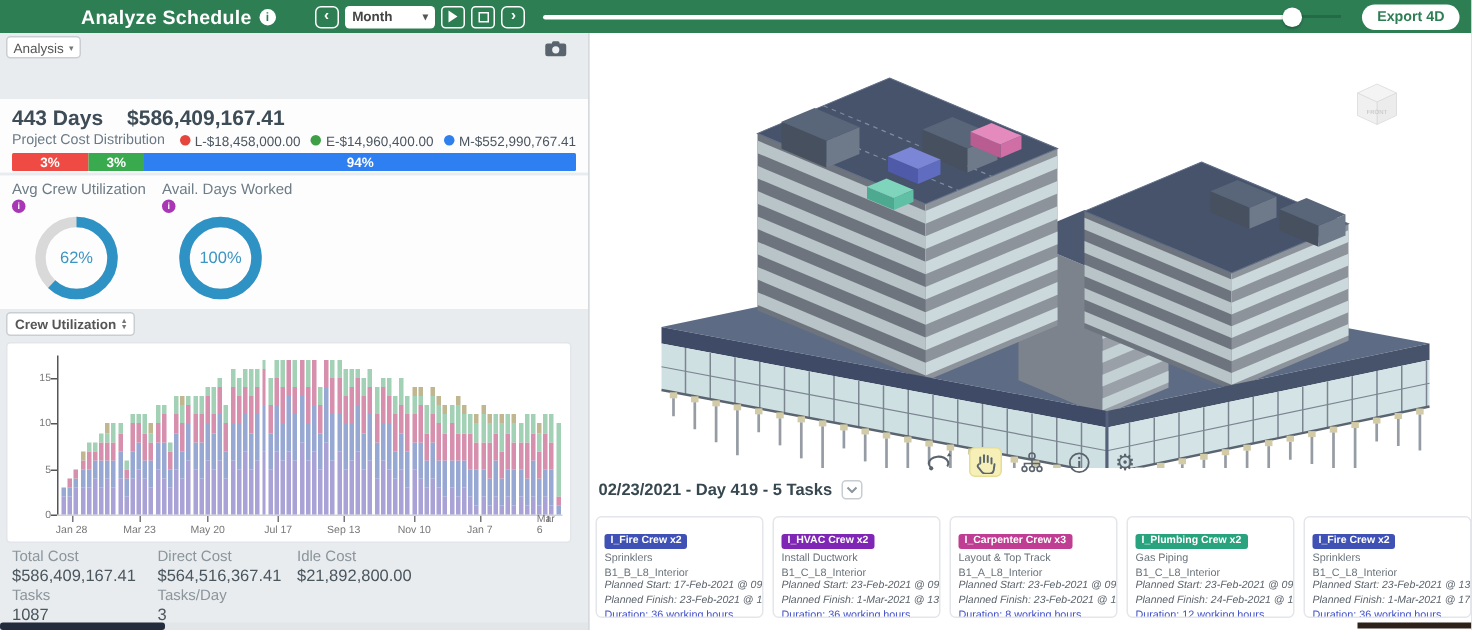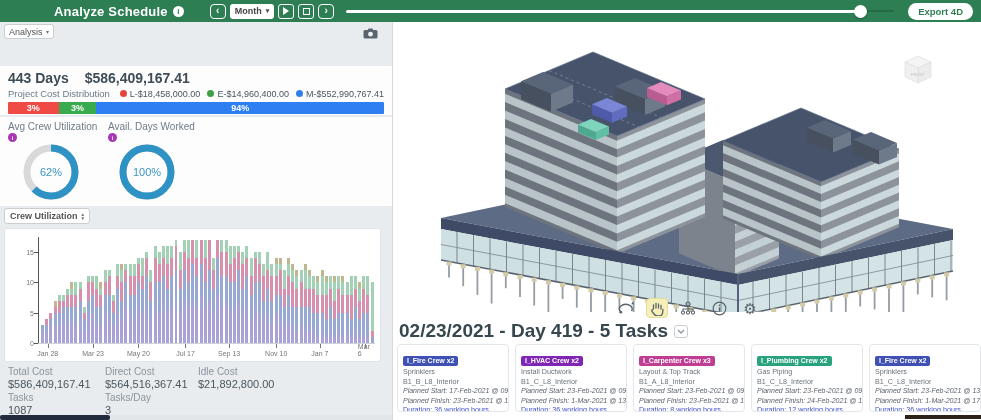--- a/index.html
+++ b/index.html
@@ -11,21 +11,21 @@
          display:flex; align-items:center; }
   .hdr-title { color:#fff; font-weight:bold; font-size:13px; margin-left:54px; letter-spacing:.2px; }
   .hdr-info { width:11px; height:11px; border-radius:50%; background:#fff; color:#2e7e54;
               font-size:8px; font-weight:bold; display:flex; align-items:center; justify-content:center;
               margin-left:5px; }
   .hdr-controls { display:flex; align-items:center; gap:4px; margin-left:26px; }
   .chev-btn { width:16px; height:15px; border:1.6px solid #fff; border-radius:4px; color:#fff;
               display:flex; align-items:center; justify-content:center; font-size:10px; font-weight:bold;
               cursor:pointer; line-height:1; }
   .month-sel { background:#fff; border-radius:3px; height:15px; padding:2px 5px; font-size:9px; font-weight:bold;
-               color:#444; display:flex; align-items:center; gap:4px; cursor:pointer; }
+               color:#444; display:flex; align-items:center; gap:20px; cursor:pointer; }
   .month-sel .caret { font-size:7px; color:#555; }
   .ps-btn { width:16px; height:15px; border:1.6px solid #fff; border-radius:3px; display:flex;
             align-items:center; justify-content:center; cursor:pointer; }
   .tri { width:0; height:0; border-left:6px solid #fff; border-top:4px solid transparent; border-bottom:4px solid transparent; }
   .sq { width:7px; height:7px; border:1.6px solid #fff; }
   .timeline { flex:1; position:relative; height:14px; margin:0 14px 0 12px; }
   .tl-track { position:absolute; top:6px; left:0; right:0; height:2px; background:#256a46; }
   .tl-fill { position:absolute; top:5.5px; left:0; height:3px; background:#fff; border-radius:2px; }
   .tl-knob { position:absolute; top:0.5px; width:13px; height:13px; border-radius:50%; background:#fff;
              box-shadow:0 1px 2px rgba(0,0,0,.3); cursor:pointer; }
@@ -98,21 +98,21 @@
   .right { position:absolute; top:22px; left:393px; width:588px; height:398px; background:#fff; }
   #bldg { position:absolute; top:0; left:0; }
   .viewcube { position:absolute; top:30px; right:45px; }
   .toolbar { position:absolute; top:276px; left:222px; display:flex; align-items:center; gap:9px; }
   .tool { width:22px; height:20px; display:flex; align-items:center; justify-content:center;
           border-radius:4px; cursor:pointer; color:#5a646e; }
   .tool.active { background:#f6f0b8; border:1px solid #e6dd94; }
   .gear-glyph { font-size:15px; line-height:1; color:#5a646e; }
 
   .day-hdr { position:absolute; top:298px; left:6px; display:flex; align-items:center; gap:6px; }
-  .day-title { font-size:19px; font-weight:bold; color:#37474f; }
+  .day-title { font-size:11px; font-weight:bold; color:#37474f; }
   .day-chev { width:14px; height:13px; border:1px solid #c8cdd2; border-radius:3px; display:flex;
               align-items:center; justify-content:center; cursor:pointer; }
 
   .cards { position:absolute; top:322px; left:4px; display:flex; gap:6px; }
   .card { width:112px; height:68px; background:#fff; border:1px solid #e3e6ea; border-radius:4px;
           padding:4px 5px; overflow:hidden; flex:none; }
   .crew-badge { display:inline-block; color:#fff; font-size:7px; font-weight:bold; padding:1.5px 4px;
                 border-radius:2px; white-space:nowrap; }
   .card .ln { font-size:7.2px; color:#6a737b; line-height:9.6px; white-space:nowrap; }
   .card .plan { font-size:7px; font-style:italic; color:#5c646c; line-height:9.4px; white-space:nowrap; }

